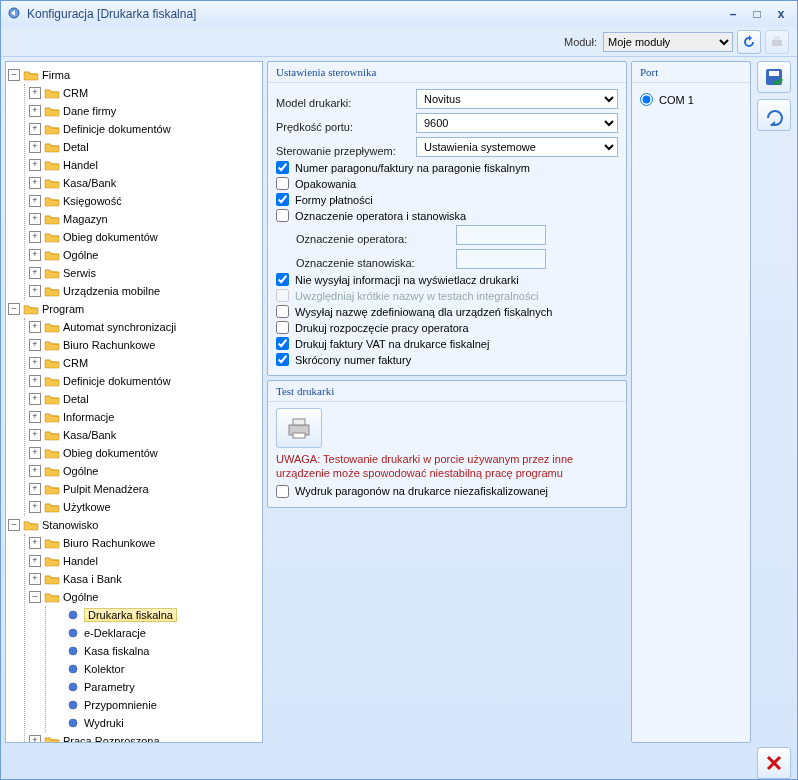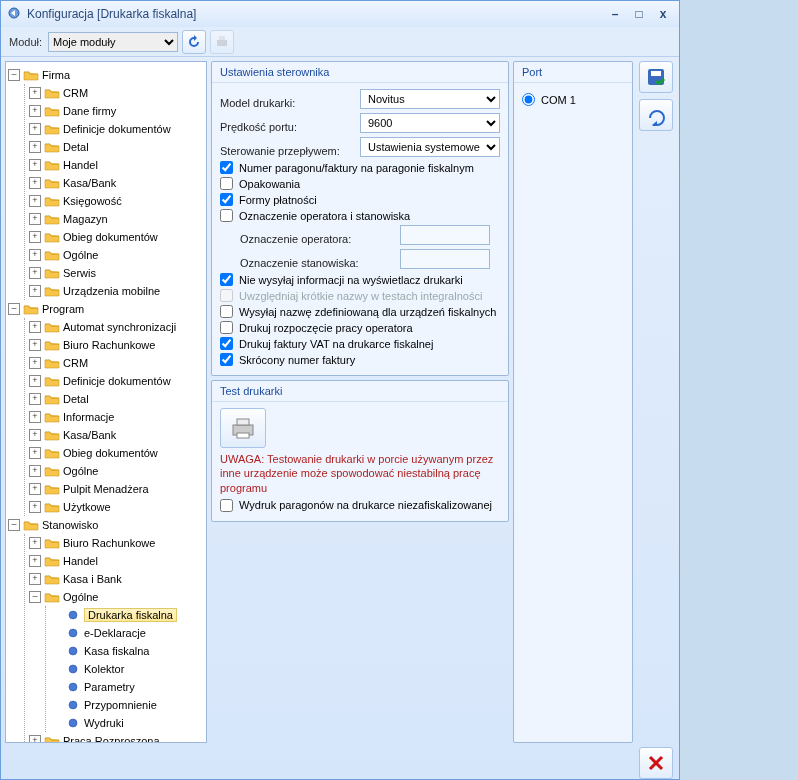--- a/index.html
+++ b/index.html
@@ -5,21 +5,21 @@
   * { box-sizing: border-box; }
   body {
     margin: 0; padding: 0;
     font-family: Tahoma, Arial, sans-serif;
     font-size: 11px;
     background: #c8dcf0;
     width: 798px; height: 780px;
     overflow: hidden;
   }
   .window {
-    width: 680px; height: 780px;
+    width: 798px; height: 780px;
     background: linear-gradient(#e4eefc, #d6e6fa);
     border: 1px solid #6a9edc;
     display: flex; flex-direction: column;
   }
   .titlebar {
     height: 26px;
     background: linear-gradient(#f0f6ff, #d8e8fc);
     display: flex; align-items: center;
     padding: 0 6px;
     color: #2a4a7a;
@@ -34,20 +34,21 @@
     font-weight: bold;
     display: inline-flex; align-items: center; justify-content: center;
     cursor: pointer;
   }
   .toolbar {
     height: 30px;
     padding: 3px 8px;
     display: flex; align-items: center;
     background: #e2edfc;
     border-bottom: 1px solid #b8d0ee;
+    justify-content: flex-end;
   }
   .toolbar label { margin-right: 6px; color: #333; }
   .toolbar select {
     width: 130px; height: 20px;
     border: 1px solid #9cb9dc;
     font-size: 11px;
   }
   .iconbtn {
     width: 24px; height: 24px;
     border: 1px solid #a8c4e6;
@@ -113,20 +114,21 @@
   .group {
     border: 1px solid #9cb9dc;
     background: #eef5ff;
     border-radius: 2px;
   }
   .group .gtitle {
     color: #1a4a9e;
     font-weight: normal;
     padding: 4px 8px;
     border-bottom: 1px solid #d0e0f4;
+    font-family: Liberation Serif, serif;
   }
   .group .gbody { padding: 6px 8px; }
   .frow { display:flex; align-items:flex-end; margin-bottom:4px; }
   .frow .flabel { width: 140px; color:#222; }
   .frow select, .frow input[type=text] {
     flex:1; height:20px; border:1px solid #9cb9dc; font-size:11px; padding:0 3px; background:#fff;
   }
   .cbrow { display:flex; align-items:center; margin: 3px 0; }
   .cbrow input { margin: 0 6px 0 0; }
   .cbrow.disabled { color:#9aa; }

